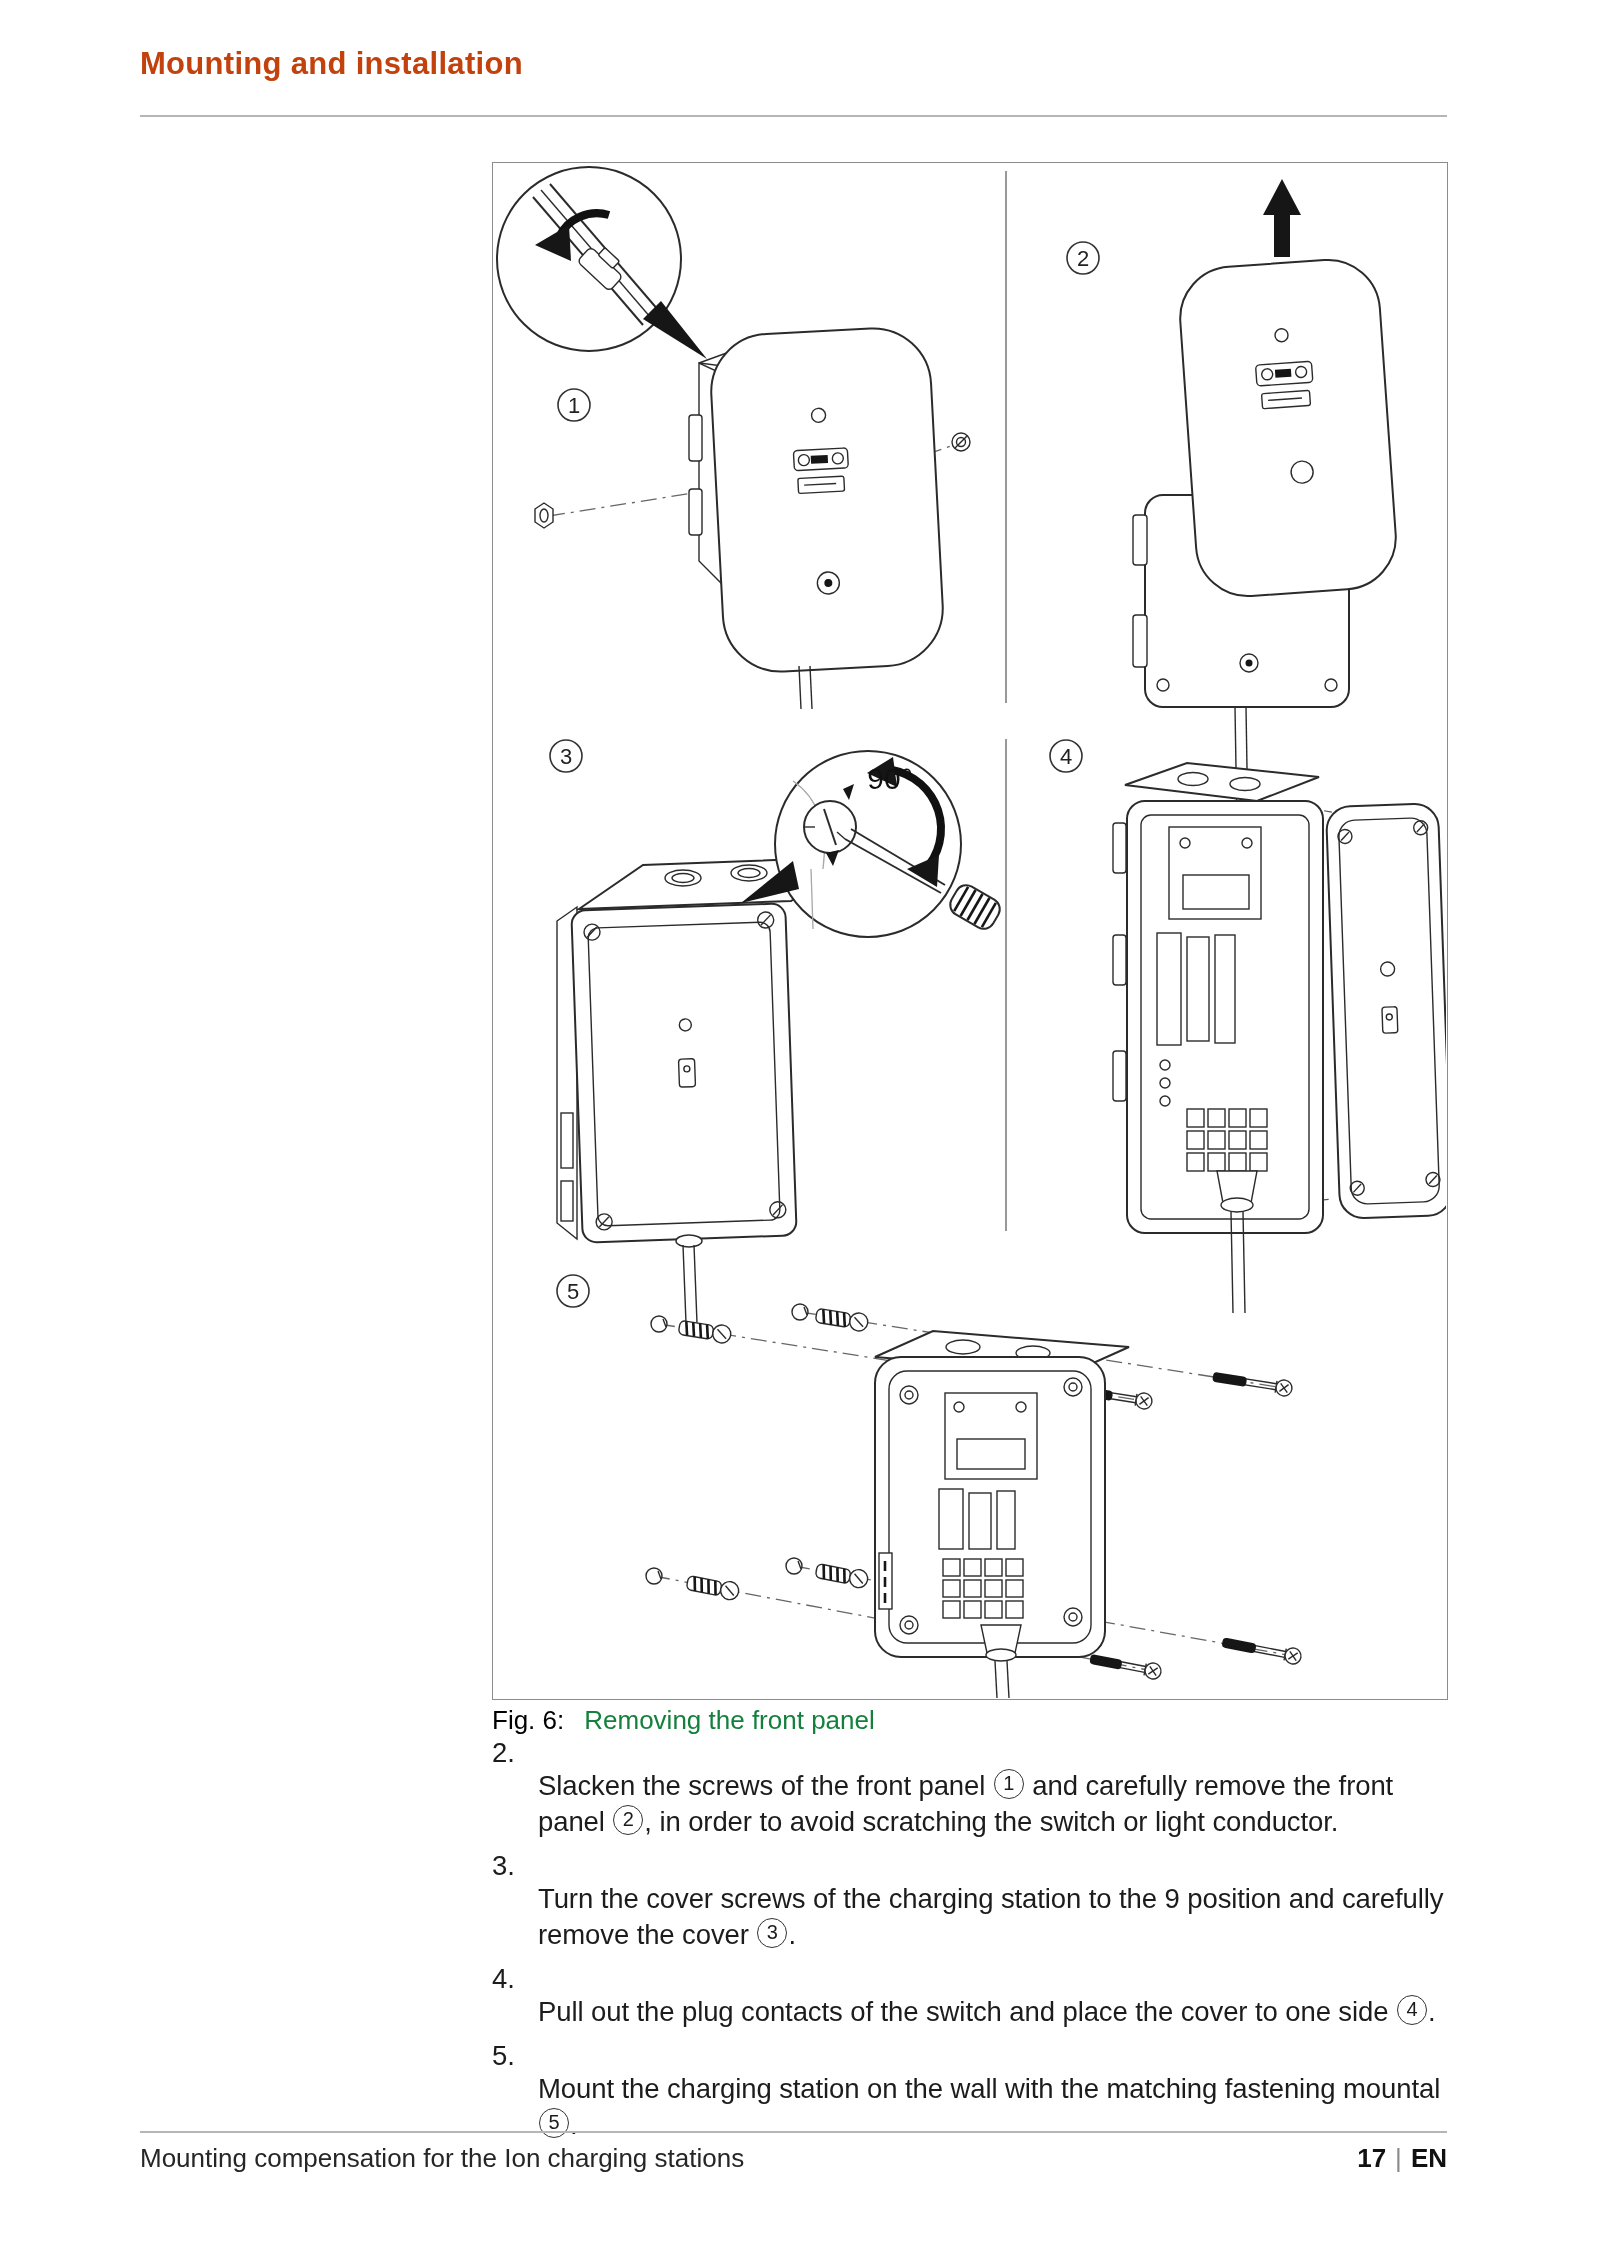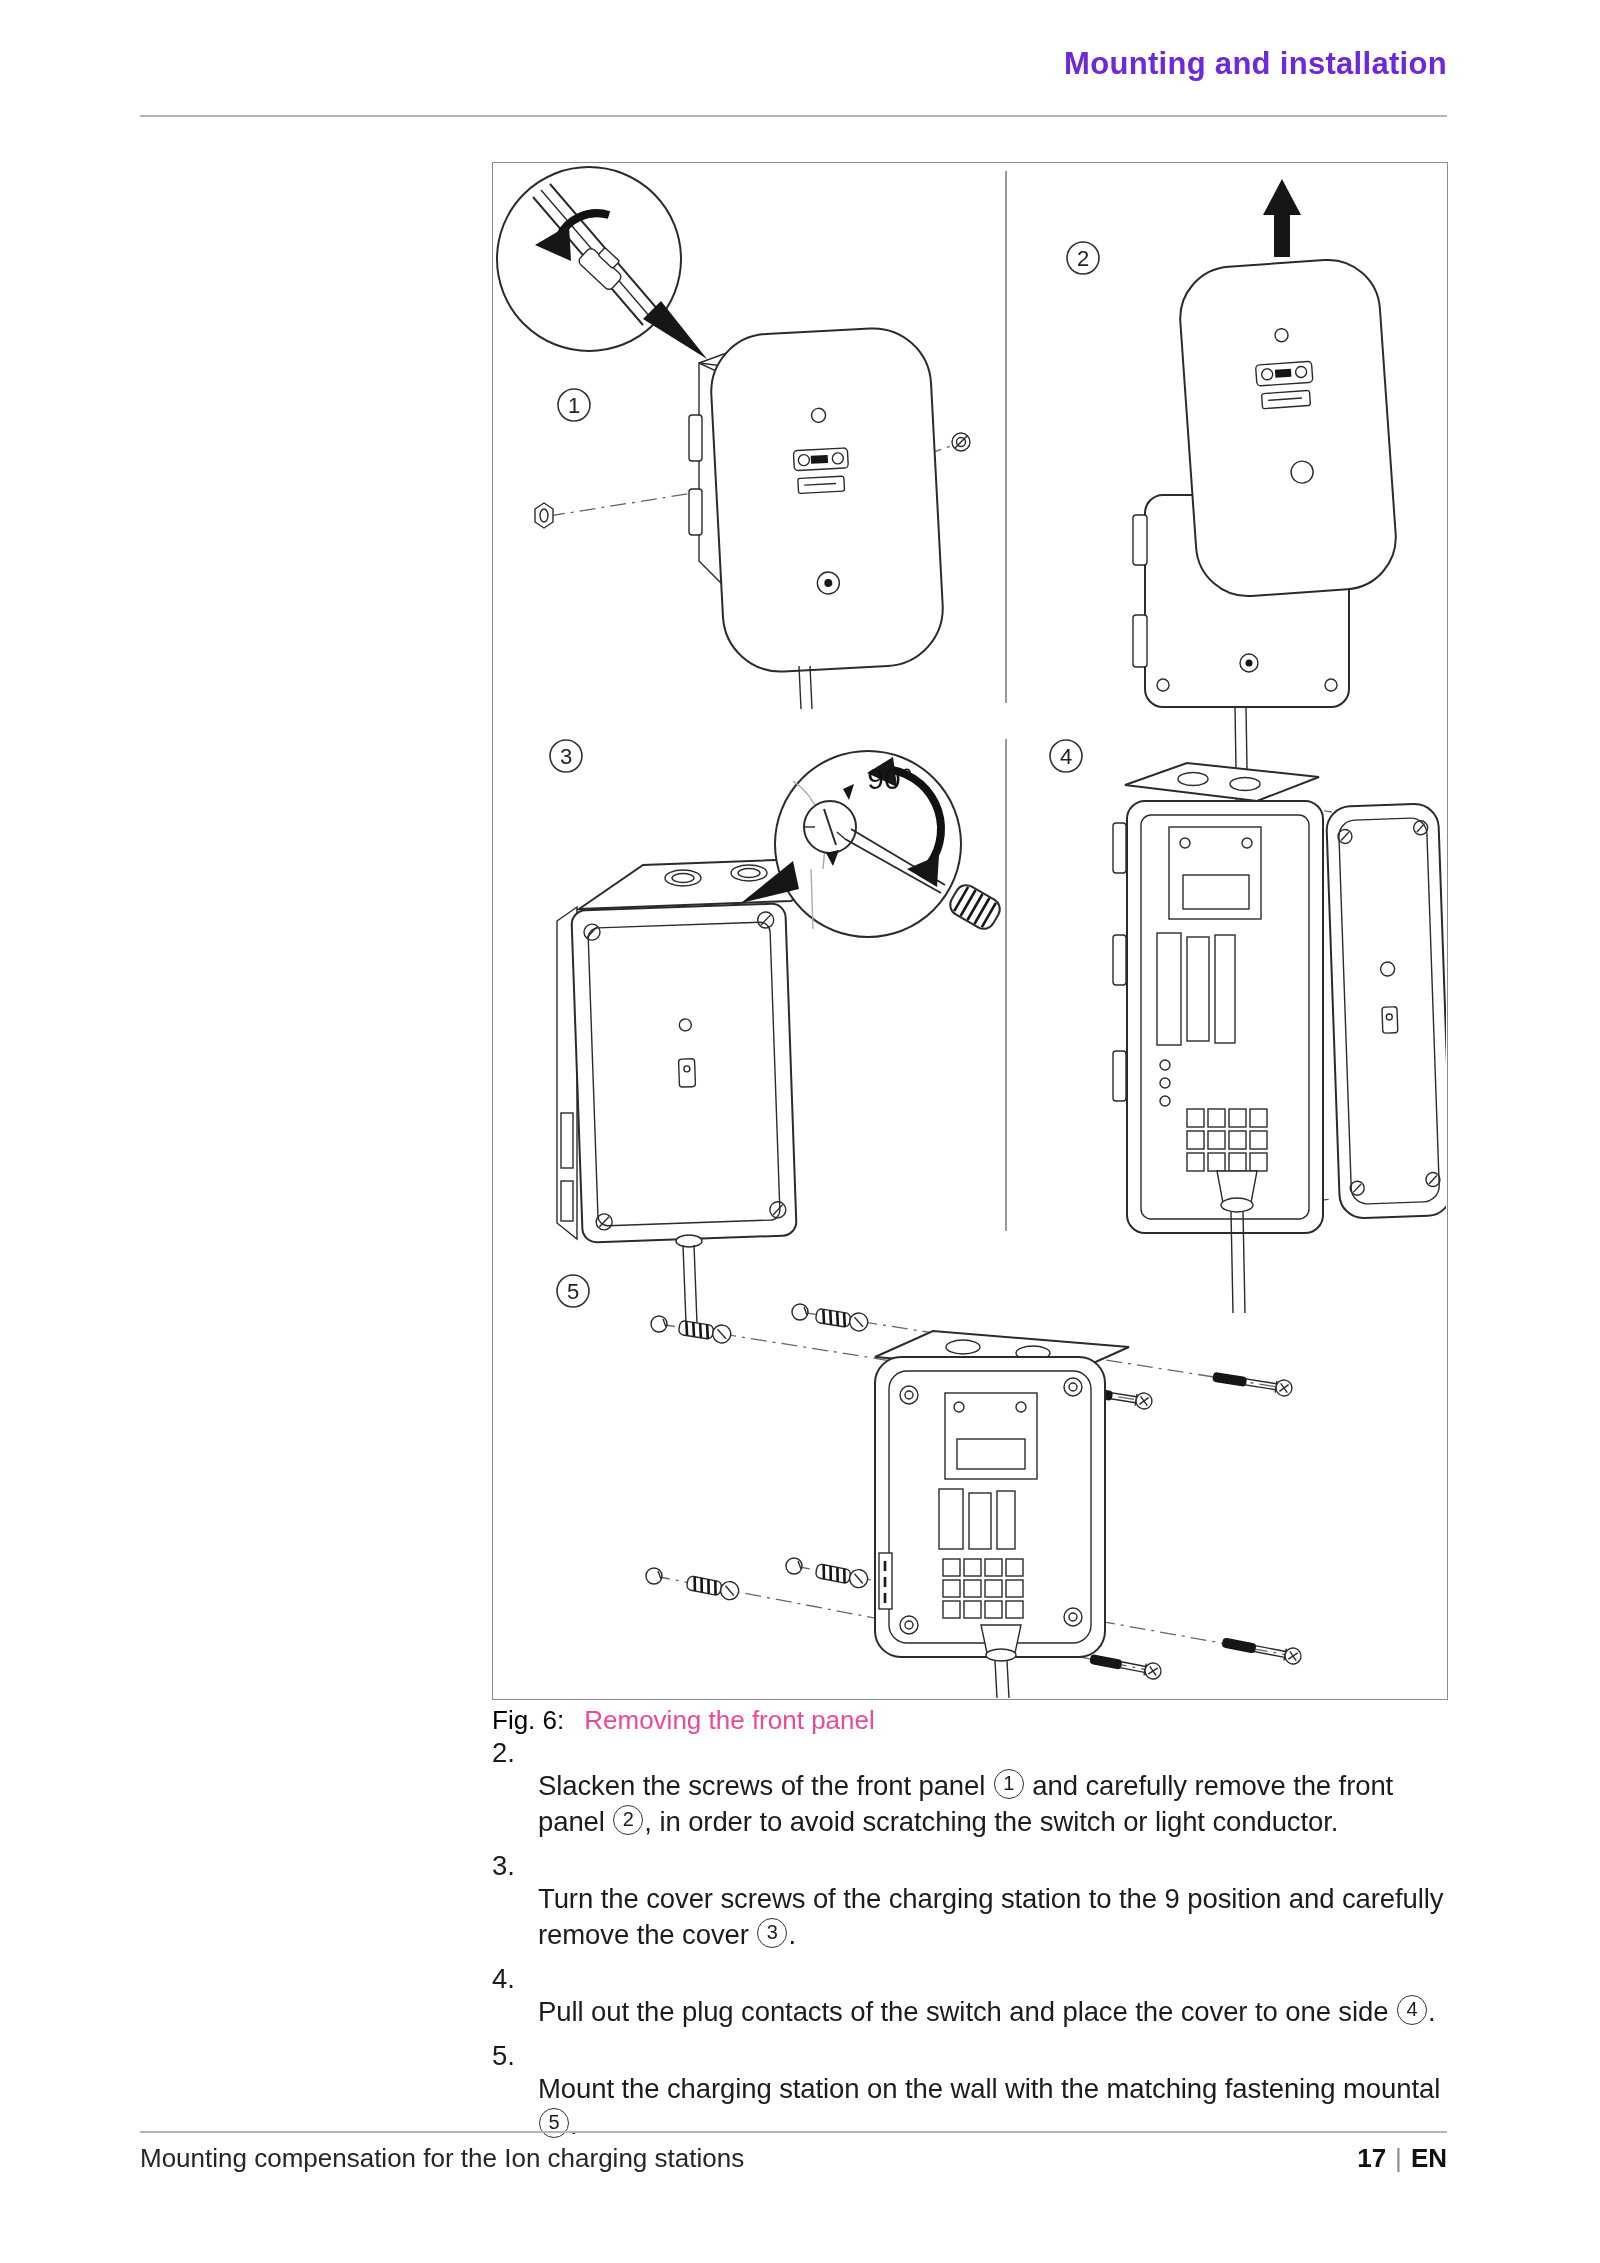--- a/index.html
+++ b/index.html
@@ -1,22 +1,22 @@
 <!DOCTYPE html>
 <html lang="en"><head>
 <meta charset="utf-8">
 <style>
   html,body{margin:0;padding:0;}
   body{
     width:1600px;height:2263px;position:relative;background:#ffffff;
     font-family:"Liberation Sans",sans-serif;color:#1a1a1a;overflow:hidden;
   }
   .header-title{
-    position:absolute;top:46px;left:140px;right:153px;text-align:right;
-    font-size:31px;font-weight:bold;color:#6d28d9;letter-spacing:.3px;
+    position:absolute;top:46px;left:140px;right:153px;
+    font-size:31px;font-weight:bold;color:#c2410c;letter-spacing:.3px;
   }
   .rule{position:absolute;left:140px;width:1307px;height:2px;background:#b6b6b6;}
   #header-rule{top:115px;}
   #footer-rule{top:2131px;}
   .figure-box{
     position:absolute;left:492px;top:162px;width:956px;height:1538px;
     border:1.5px solid #8c8c8c;box-sizing:border-box;background:#fff;
   }
   .figure-box svg{display:block;}
   
@@ -28,21 +28,21 @@
   .dsh{stroke:#555;stroke-width:1.2;fill:none;stroke-dasharray:8 6;}
   .arc{stroke:#111;stroke-width:8;fill:none;}
   .pale{stroke:#a8a8a8;stroke-width:1.3;fill:none;}
   .rib{stroke:#161616;stroke-width:2.6;}
   .numtxt{font-family:"Liberation Sans",sans-serif;font-size:22px;fill:#222;text-anchor:middle;}
   .angtxt{font-family:"Liberation Sans",sans-serif;font-size:30px;fill:#111;text-anchor:middle;}
   .numcirc{stroke:#333;stroke-width:1.6;fill:#fff;}
 
   .caption{position:absolute;left:492px;top:1705px;display:flex;gap:20px;font-size:26px;}
   .caption .lbl{font-weight:normal;color:#000;}
-  .caption .txt{color:#ec4899;}
+  .caption .txt{color:#15803d;}
 
   .steps{
     position:absolute;left:492px;top:1735px;width:958px;
     font-size:27.5px;line-height:36px;color:#1c1c1c;letter-spacing:-.1px;
   }
   .step{display:flex;margin-bottom:8px;}
   .step-marker{flex:0 0 46px;}
   .step-body{flex:1;margin-top:33px;}
   .ref{
     display:inline-block;box-sizing:border-box;width:30px;height:30px;

